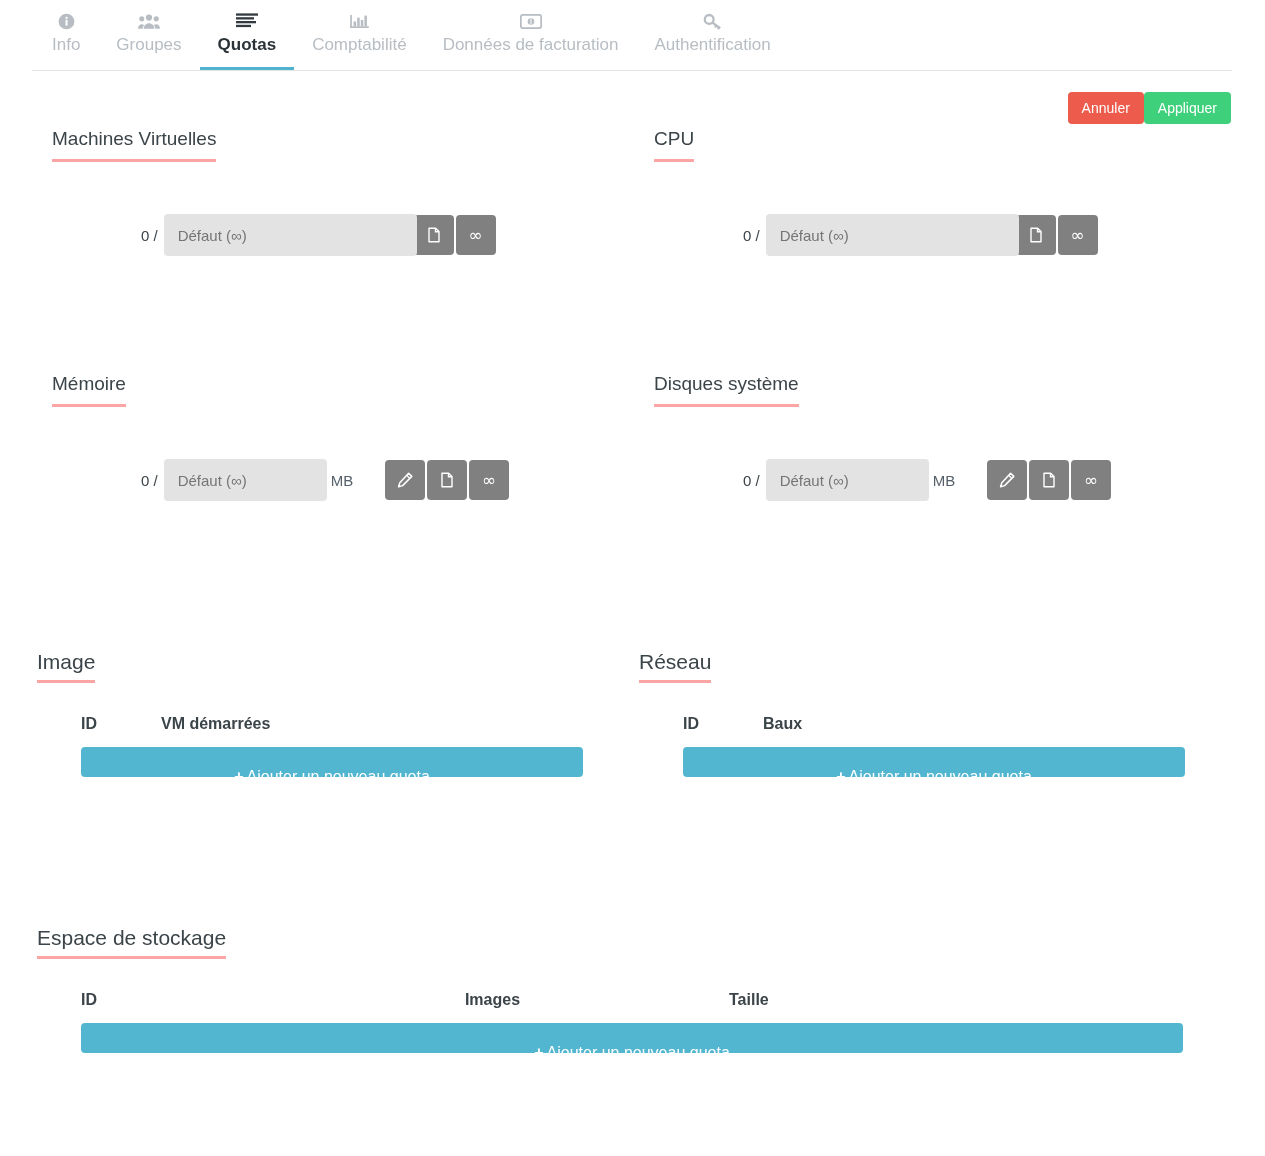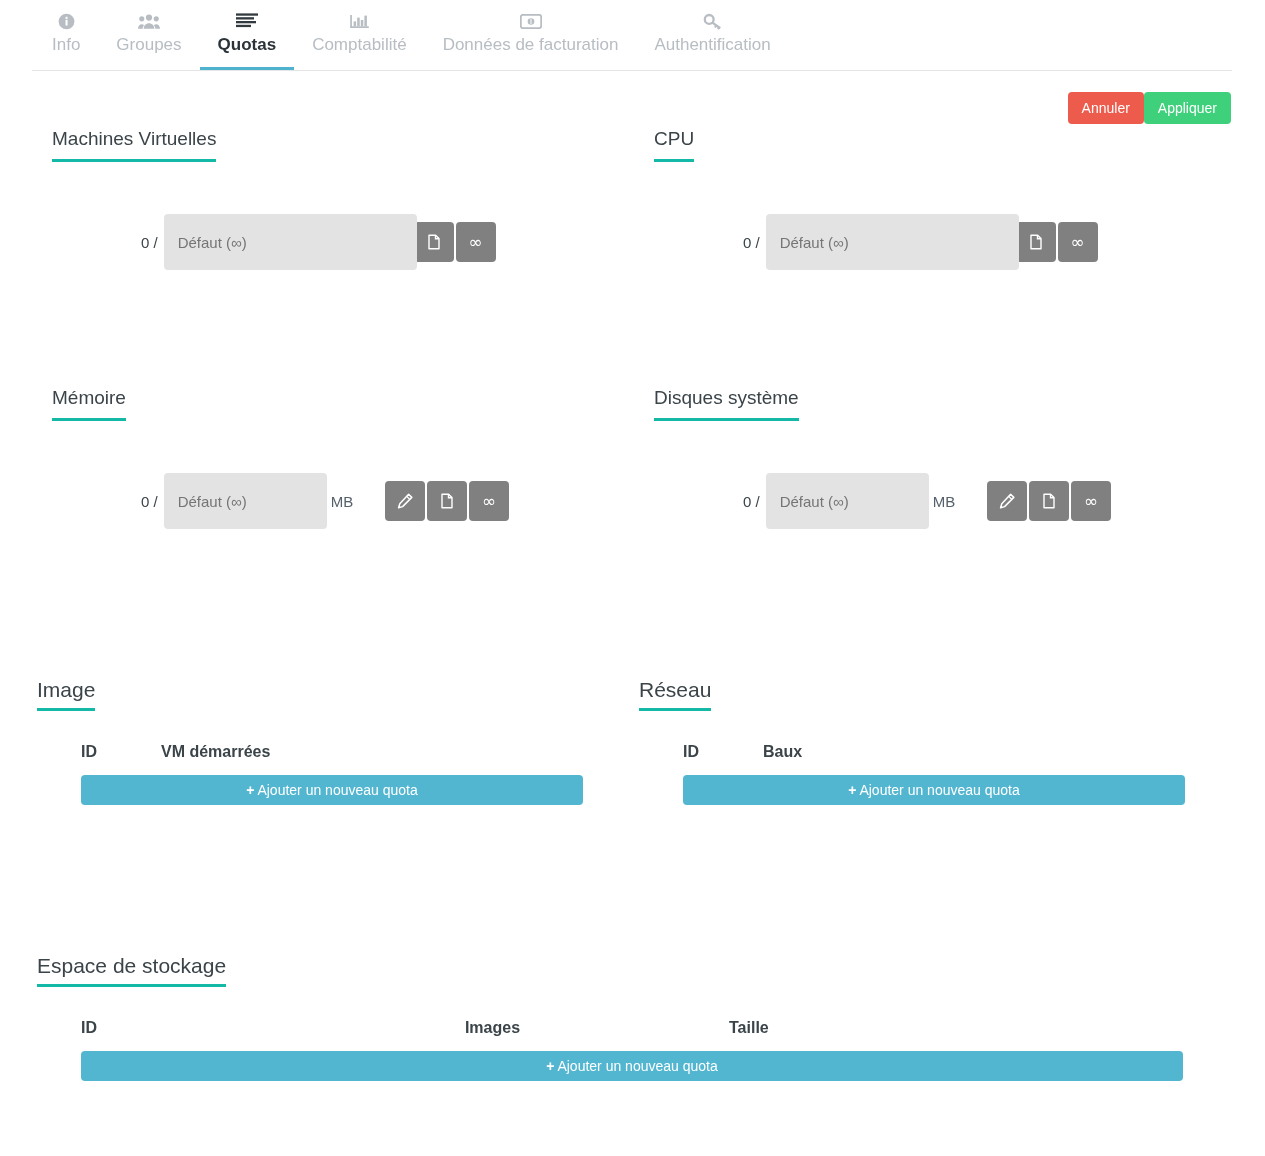--- a/index.html
+++ b/index.html
@@ -98,21 +98,21 @@
     width: 602px;
   }
   .col.left  { padding-left: 52px; }
   .col.right { padding-left: 52px; }
 
   .sect-title {
     display: inline-block;
     font-size: 19px;
     color: #3b4449;
     padding-bottom: 9px;
-    border-bottom: 3px solid #14b8a6;
+    border-bottom: 3px solid #fca5a5;
     line-height: 22px;
     white-space: nowrap;
   }
   .sect-title.small {
     font-size: 21px;
     padding-bottom: 7px;
     border-bottom-width: 3px;
   }
 
   
@@ -130,21 +130,21 @@
   }
   .quota-field {
     position: relative;
     display: flex;
     align-items: center;
   }
   .qinput {
     background: #e3e3e3;
     border: none;
     border-radius: 4px;
-    height: 56px;
+    height: 42px;
     font-size: 15px;
     color: #2a2a2a;
     font-family: "Liberation Sans", sans-serif;
     padding: 0 14px;
     outline: none;
   }
   .qinput.wide   { width: 253px; }
   .qinput.narrow { width: 163px; }
   .unit {
     font-size: 15px;
@@ -188,25 +188,25 @@
   }
   .add-btn {
     display: block;
     margin-top: 14px;
     margin-left: 44px;
     background: #53b6d0;
     border: none;
     border-radius: 4px;
     height: 30px;
     color: #ffffff;
-    font-size: 14px;
+    font-size: 16px;
     font-family: "Liberation Sans", sans-serif;
     cursor: pointer;
     line-height: 30px;
-    padding: 0;
+    padding: 15px;
   }
   .add-btn .plus { font-weight: bold; margin-right: 3px; }
 </style>
 </head>
 <body>
 
 <div class="tabbar">
   <div class="tabs">
 
     <div class="tab">

